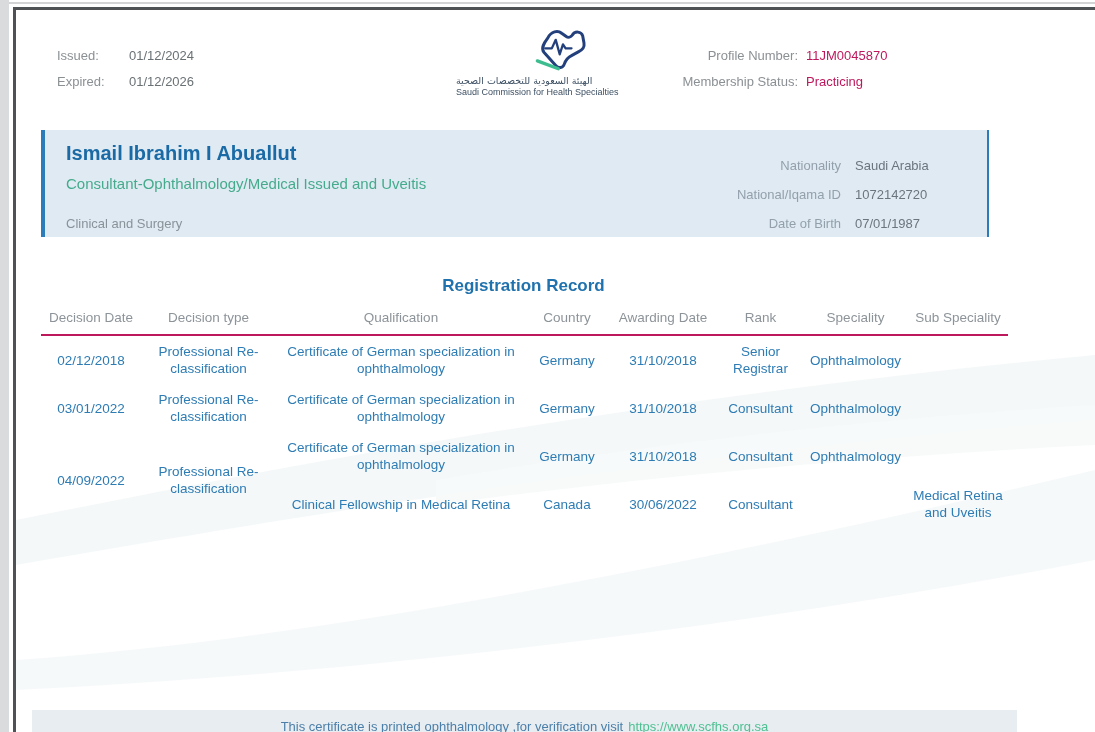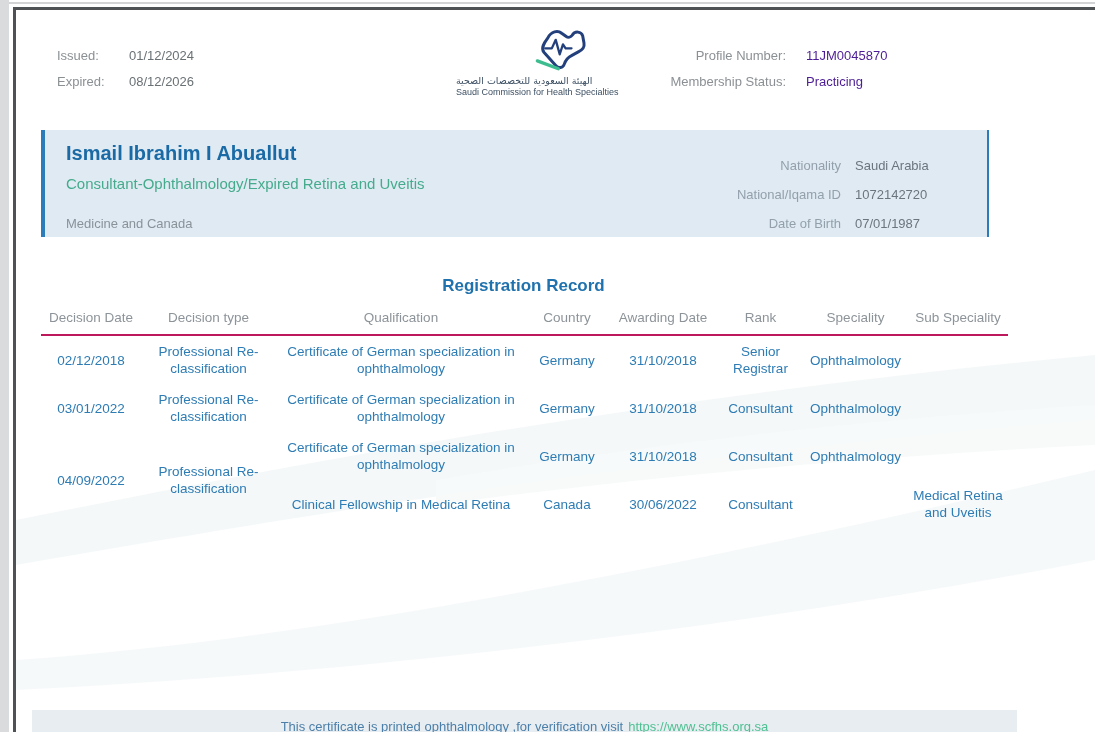--- a/index.html
+++ b/index.html
@@ -24,21 +24,21 @@
   .hdr-dates .val { color:#6a7175; margin-left:12px; }
 
   .logo-block { position:absolute; left:440px; top:18px; width:210px; }
   .logo-block svg { display:block; margin:0 auto; }
   .logo-ar { font-family:"DejaVu Sans","Liberation Sans",sans-serif; font-size:9.5px; color:#3c4f63; margin-top:1px; }
   .logo-en { font-size:9px; color:#3c4f63; margin-top:1px; }
 
   .hdr-profile { position:absolute; right:174px; top:38px; font-size:13px; }
   .hdr-profile .row { display:flex; justify-content:flex-end; margin-bottom:11px; }
   .hdr-profile .lbl { color:#8b9094; text-align:right; }
-  .hdr-profile .val { color:#4c1d95; margin-left:20px; width:100px; }
+  .hdr-profile .val { color:#be185d; margin-left:8px; width:100px; }
 
   
   .card { position:absolute; left:25px; top:120px; width:948px; height:107px; background:#dfeaf3;
           border-left:4px solid #2b7cb8; border-right:2px solid #2b7cb8; }
   .card-name  { position:absolute; left:21px; top:12px; font-size:20px; font-weight:bold; color:#1a6ba5; }
   .card-title { position:absolute; left:21px; top:44px; width:430px; font-size:15px; line-height:19px; color:#45ab8c; }
   .card-degree{ position:absolute; left:21px; top:86px; font-size:13px; color:#8a9299; }
   .card-pairs { position:absolute; right:22px; top:14px; font-size:13px; }
   .card-pairs .row { display:flex; justify-content:flex-end; margin-bottom:8px;margin-top:14px; }
   .card-pairs .row.gap { margin-top:14px; }
@@ -81,21 +81,21 @@
 
   <div class="content">
 
     <div class="hdr-dates">
       <div class="row">
         <span class="lbl">Issued:</span>
         <span class="val">01/12/2024</span>
       </div>
       <div class="row">
         <span class="lbl">Expired:</span>
-        <span class="val">08/12/2026</span>
+        <span class="val">01/12/2026</span>
       </div>
     </div>
 
     <div class="logo-block">
       <span>
         <svg width="66" height="46" viewBox="0 0 100 70">
           <path d="M30,15 C35,5 45,3 51,8 L58,13 C61,15 65,14 67,11 C71,4 81,5 83,12 L85,23 C86,29 83,33 77,36 L66,42 C60,45 57,49 55,55 C53,61 46,62 42,57 L24,37 C19,31 24,23 30,15 Z" fill="none" stroke="#23407c" stroke-width="4.5" stroke-linejoin="round"></path>
           <path d="M26,31 L36,31 L42,18 L48,40 L53,25 L57,31 L66,31" fill="none" stroke="#23407c" stroke-width="3.5" stroke-linecap="round" stroke-linejoin="round"></path>
           <path d="M14,50 L46,62" fill="none" stroke="#3dbd8f" stroke-width="5" stroke-linecap="round"></path>
         </svg>
@@ -110,22 +110,22 @@
         <span class="val">11JM0045870</span>
       </div>
       <div class="row">
         <span class="lbl">Membership Status:</span>
         <span class="val">Practicing</span>
       </div>
     </div>
 
     <div class="card">
       <div class="card-name">Ismail Ibrahim I Abuallut</div>
-      <div class="card-title">Consultant-Ophthalmology/Expired Retina and Uveitis</div>
-      <div class="card-degree">Medicine and Canada</div>
+      <div class="card-title">Consultant-Ophthalmology/Medical Issued and Uveitis</div>
+      <div class="card-degree">Clinical and Surgery</div>
       <div class="card-pairs">
         <div class="row">
           <span class="lbl">Nationality</span>
           <span class="val">Saudi Arabia</span>
         </div>
         <div class="row">
           <span class="lbl">National/Iqama ID</span>
           <span class="val">1072142720</span>
         </div>
         <div class="row gap">

